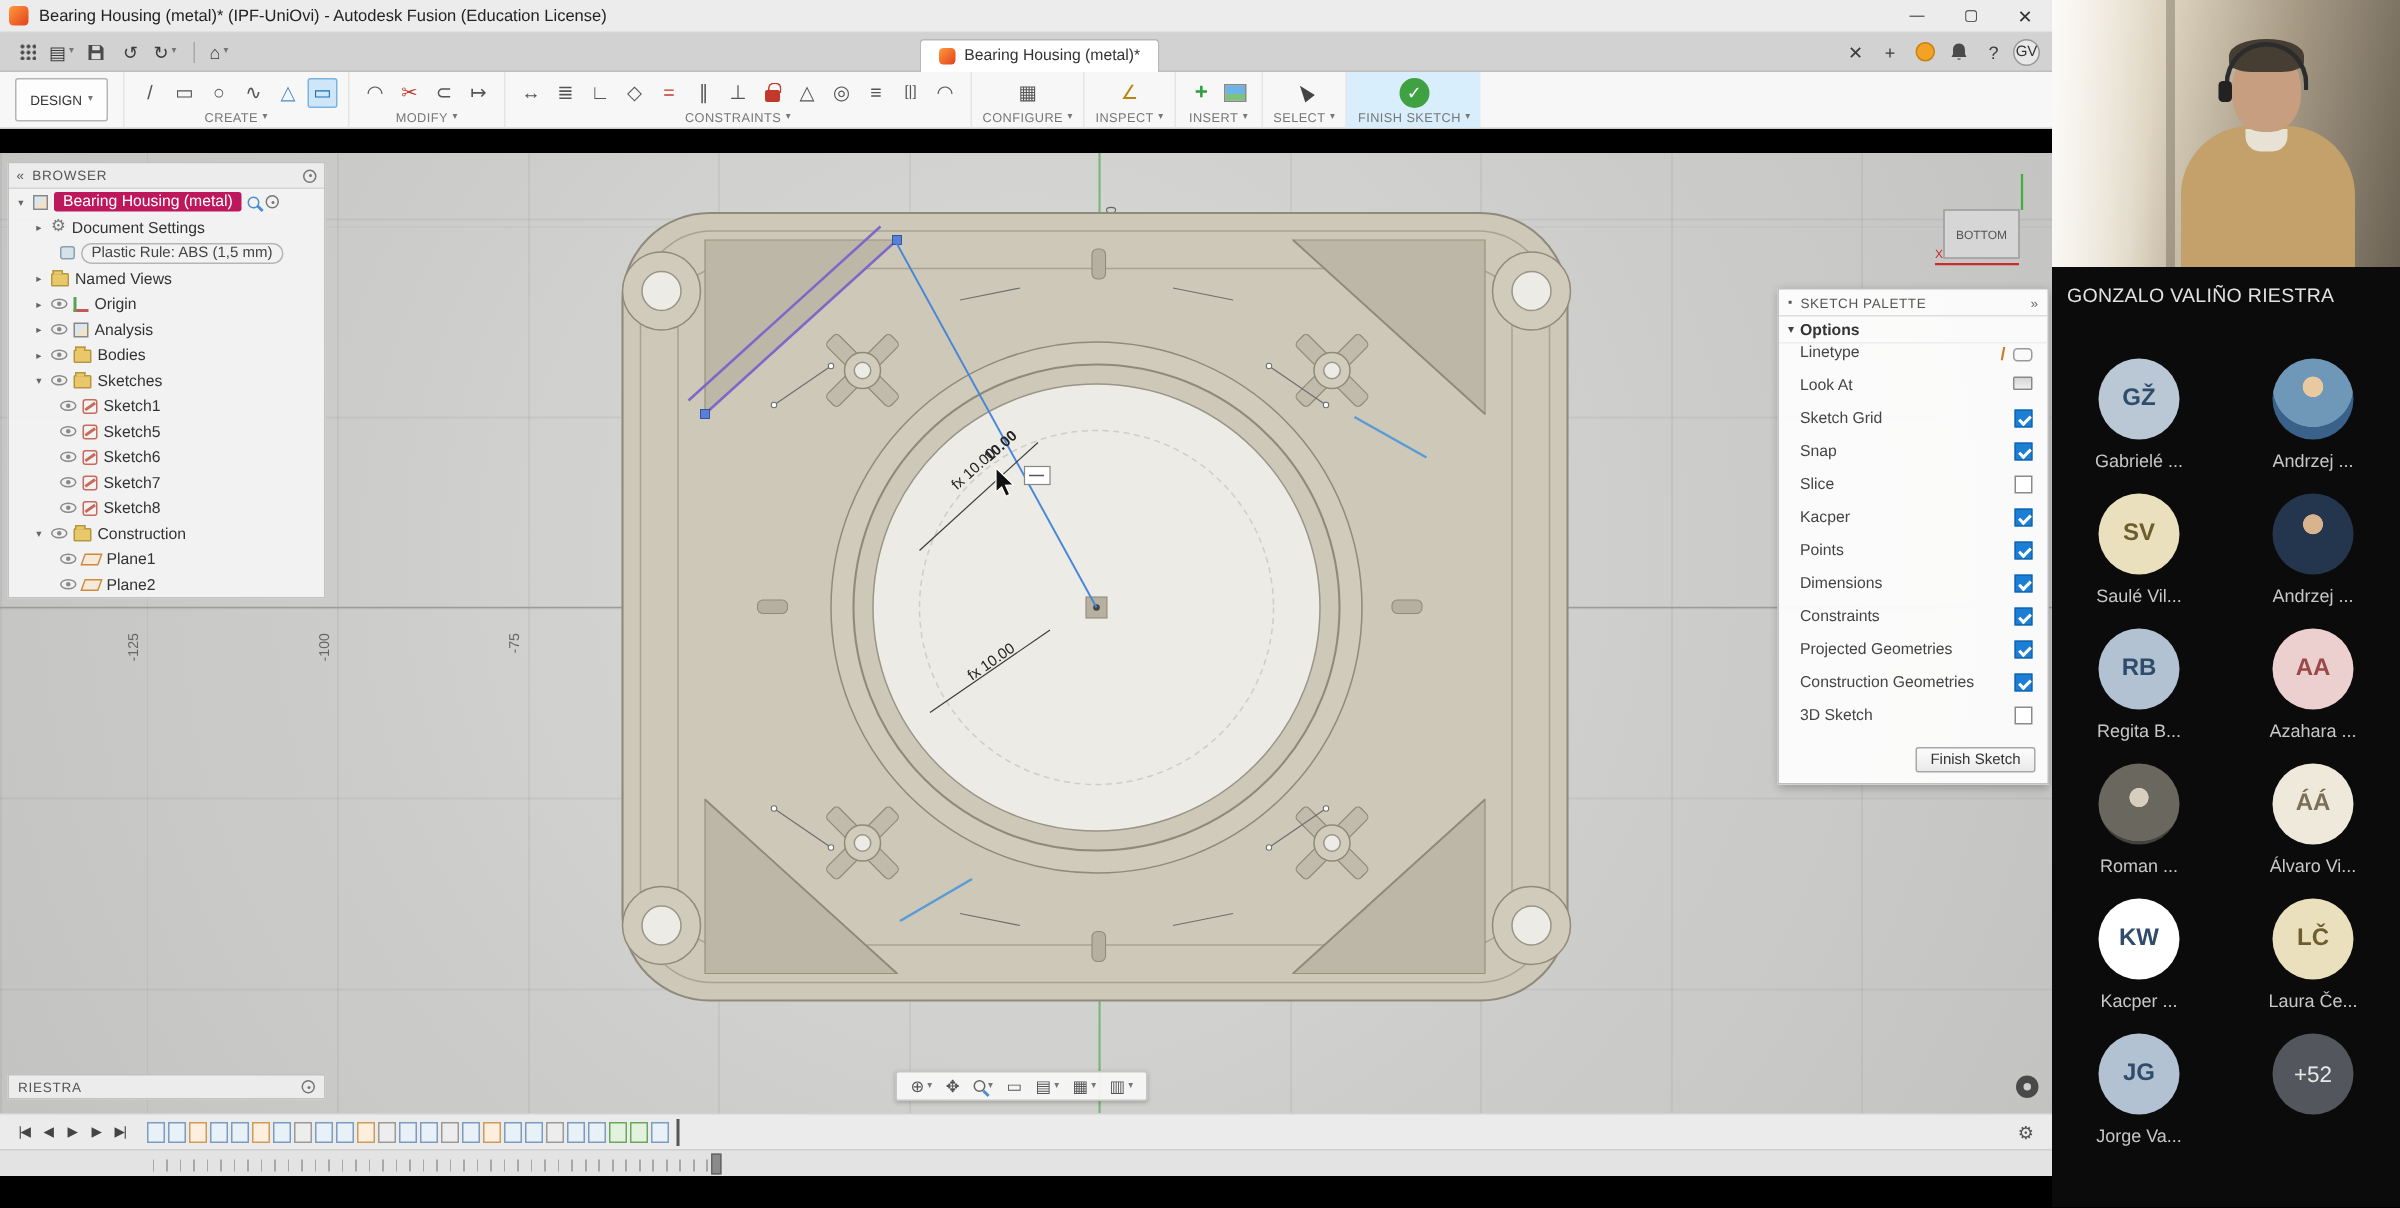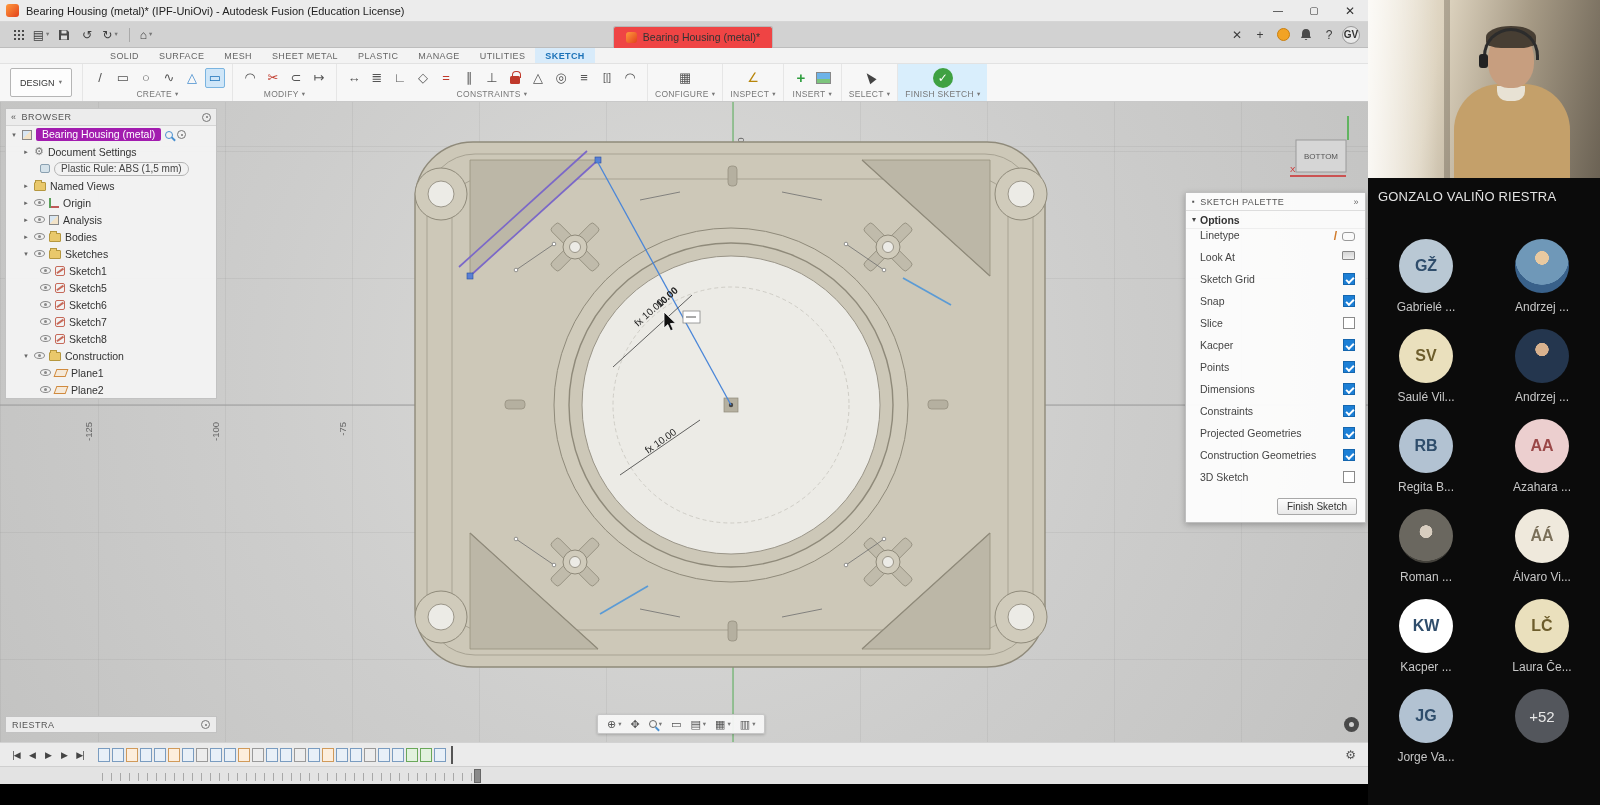--- a/index.html
+++ b/index.html
@@ -16,23 +16,23 @@
 .win-btn{width:36px;display:flex;align-items:center;justify-content:center;font-size:10px;color:#333;cursor:default}
 .win-btn.close{font-size:12px;font-weight:bold}
 
 .qat{height:26px;background:#d2d2d2;display:flex;align-items:center;padding:0 8px;border-bottom:1px solid #bdbdbd}
 .qat-ic{min-width:20px;height:20px;display:flex;align-items:center;justify-content:center;font-size:12px;color:#3c3c3c;gap:2px;margin-right:3px}
 .qat-sep{width:1px;height:14px;background:#aaa;margin:0 6px}
 .caret{font-size:6.5px;color:#777;line-height:1}
 .caret.dark{color:#444;font-size:8px;margin-right:4px}
 .i-apps{width:11px;height:11px;background-image:radial-gradient(#4a4a4a 1.2px,transparent 1.4px);background-size:4px 4px;background-position:0 0}
 .job-dot{width:13px;height:13px;border-radius:50%;background:#f2a324;border:1px solid #c97f10}
-.avatar-badge{font-size:10px;font-weight:bold;color:#333;border:1px solid #999;border-radius:50%;width:18px;height:18px;display:flex;align-items:center;justify-content:center;background:#e8e8e8}
+.avatar-badge{font-size:10px;font-weight:normal;color:#333;border:1px solid #999;border-radius:50%;width:18px;height:18px;display:flex;align-items:center;justify-content:center;background:#e8e8e8}
 .tabspacer{flex:1}
-.doc-tab{display:flex;align-items:center;gap:6px;background:#ef4444;border:1px solid #b8b8b8;border-bottom:none;border-radius:3px 3px 0 0;height:22px;margin-top:4px;padding:0 12px;font-size:10.5px;color:#333}
+.doc-tab{display:flex;align-items:center;gap:6px;background:#ffffff;border:1px solid #b8b8b8;border-bottom:none;border-radius:3px 3px 0 0;height:22px;margin-top:4px;padding:0 12px;font-size:10.5px;color:#333}
 
 .ribbontabs{height:16px;background:#f3f3f3;display:flex;align-items:stretch;padding-left:100px;border-bottom:1px solid #e2e2e2}
 .rtab{font-size:9px;letter-spacing:.4px;color:#666;display:flex;align-items:center;padding:0 10px}
 .rtab.active{background:#d8ebfa;color:#1b72b8;font-weight:bold}
 
 .toolbar{height:38px;background:#f7f7f7;display:flex;align-items:stretch;border-bottom:1px solid #c9c9c9}
 .design-btn{margin:4px 10px 4px 10px;border:1px solid #b5b5b5;background:#fdfdfd;border-radius:2px;width:62px;font-size:9px;color:#333;display:flex;align-items:center;justify-content:center;gap:4px;flex:none}
 .tgroup{display:flex;flex-direction:column;align-items:center;justify-content:space-between;padding:2px 7px 1px 7px;border-left:1px solid #e6e6e6}
 .tgroup.finish{background:#d9eefc}
 .tg-icons{display:flex;align-items:center;gap:3px;height:23px}
@@ -83,21 +83,21 @@
 .browser{position:absolute;left:5px;top:6px;width:212px;background:rgba(245,245,245,.92);border:1px solid #c2c2c2;font-size:10.5px;color:#333}
 .b-header{height:17px;display:flex;align-items:center;background:#ececec;border-bottom:1px solid #d5d5d5;padding:0 5px;font-size:9px;letter-spacing:.5px;color:#555;gap:5px}
 .b-header .sp{flex:1}
 .b-dot{width:9px;height:9px;border:1px solid #777;border-radius:50%;position:relative}
 .b-dot::after{content:"";position:absolute;left:2.5px;top:2.5px;width:2px;height:2px;border-radius:50%;background:#777}
 .brow{height:17px;display:flex;align-items:center;gap:4px;padding-left:4px;white-space:nowrap}
 .brow.lvl1{padding-left:16px}
 .brow.lvl2{padding-left:34px}
 .tw{width:8px;font-size:7px;color:#666;text-align:center;flex:none}
 .blbl{overflow:hidden;text-overflow:ellipsis}
-.rootpill{background:#a21caf;color:#fff;padding:0 6px;border-radius:2px;line-height:13px}
+.rootpill{background:#be185d;color:#fff;padding:0 6px;border-radius:2px;line-height:13px}
 .pillout{border:1px solid #b5b5b5;border-radius:8px;padding:0 6px;line-height:12px;font-size:10px;color:#444}
 .eye{display:inline-block;width:11px;height:7px;border:1px solid #8a8a8a;border-radius:50%;position:relative;flex:none}
 .eye::after{content:"";position:absolute;left:3.2px;top:1.4px;width:3px;height:3px;border-radius:50%;background:#8a8a8a}
 .fold{width:12px;height:9px;background:#e9c86b;border:1px solid #b5973f;border-radius:1px;position:relative;flex:none;margin-top:2px}
 .fold::before{content:"";position:absolute;top:-3px;left:0;width:5px;height:2px;background:#e9c86b;border:1px solid #b5973f;border-bottom:none}
 .skic{width:10px;height:10px;border:1.5px solid #c66a5a;border-radius:2px;position:relative;flex:none}
 .skic::after{content:"";position:absolute;left:0;top:3.5px;width:8px;height:1.5px;background:#c66a5a;transform:rotate(-35deg)}
 .plic{width:12px;height:8px;border:1.5px solid #d08a3e;transform:skewX(-20deg);background:rgba(250,220,180,.4);flex:none}
 .gearg{font-size:11px;color:#777;line-height:1}
 .i-mag{width:8px;height:8px;border:1.5px solid #4a90d0;border-radius:50%;position:relative;flex:none}
@@ -231,30 +231,20 @@
         </span>
       <span class="qat-ic">
         <svg width="12" height="13">
             <path d="M6 1 C3.2 1 2 3 2 5.5 L2 8 L1 10 L11 10 L10 8 L10 5.5 C10 3 8.8 1 6 1 Z M4.7 11 a1.4 1.4 0 0 0 2.6 0 Z" fill="#4a4a4a"></path>
           </svg>
       </span>
       <span class="qat-ic">?</span>
       <span class="avatar-badge">GV</span>
     </div>
 
-    <div class="ribbontabs">
-      <span class="rtab">SOLID</span>
-      <span class="rtab">SURFACE</span>
-      <span class="rtab">MESH</span>
-      <span class="rtab">SHEET METAL</span>
-      <span class="rtab">PLASTIC</span>
-      <span class="rtab">MANAGE</span>
-      <span class="rtab">UTILITIES</span>
-      <span class="rtab active">SKETCH</span>
-    </div>
 
     <div class="toolbar">
       <div class="design-btn">
         <span>DESIGN</span>
           <span class="caret">▾</span>
       </div>
       <div class="tgroup">
         <div class="tg-icons">
           <span class="ticon">/</span>
           <span class="ticon">▭</span>

